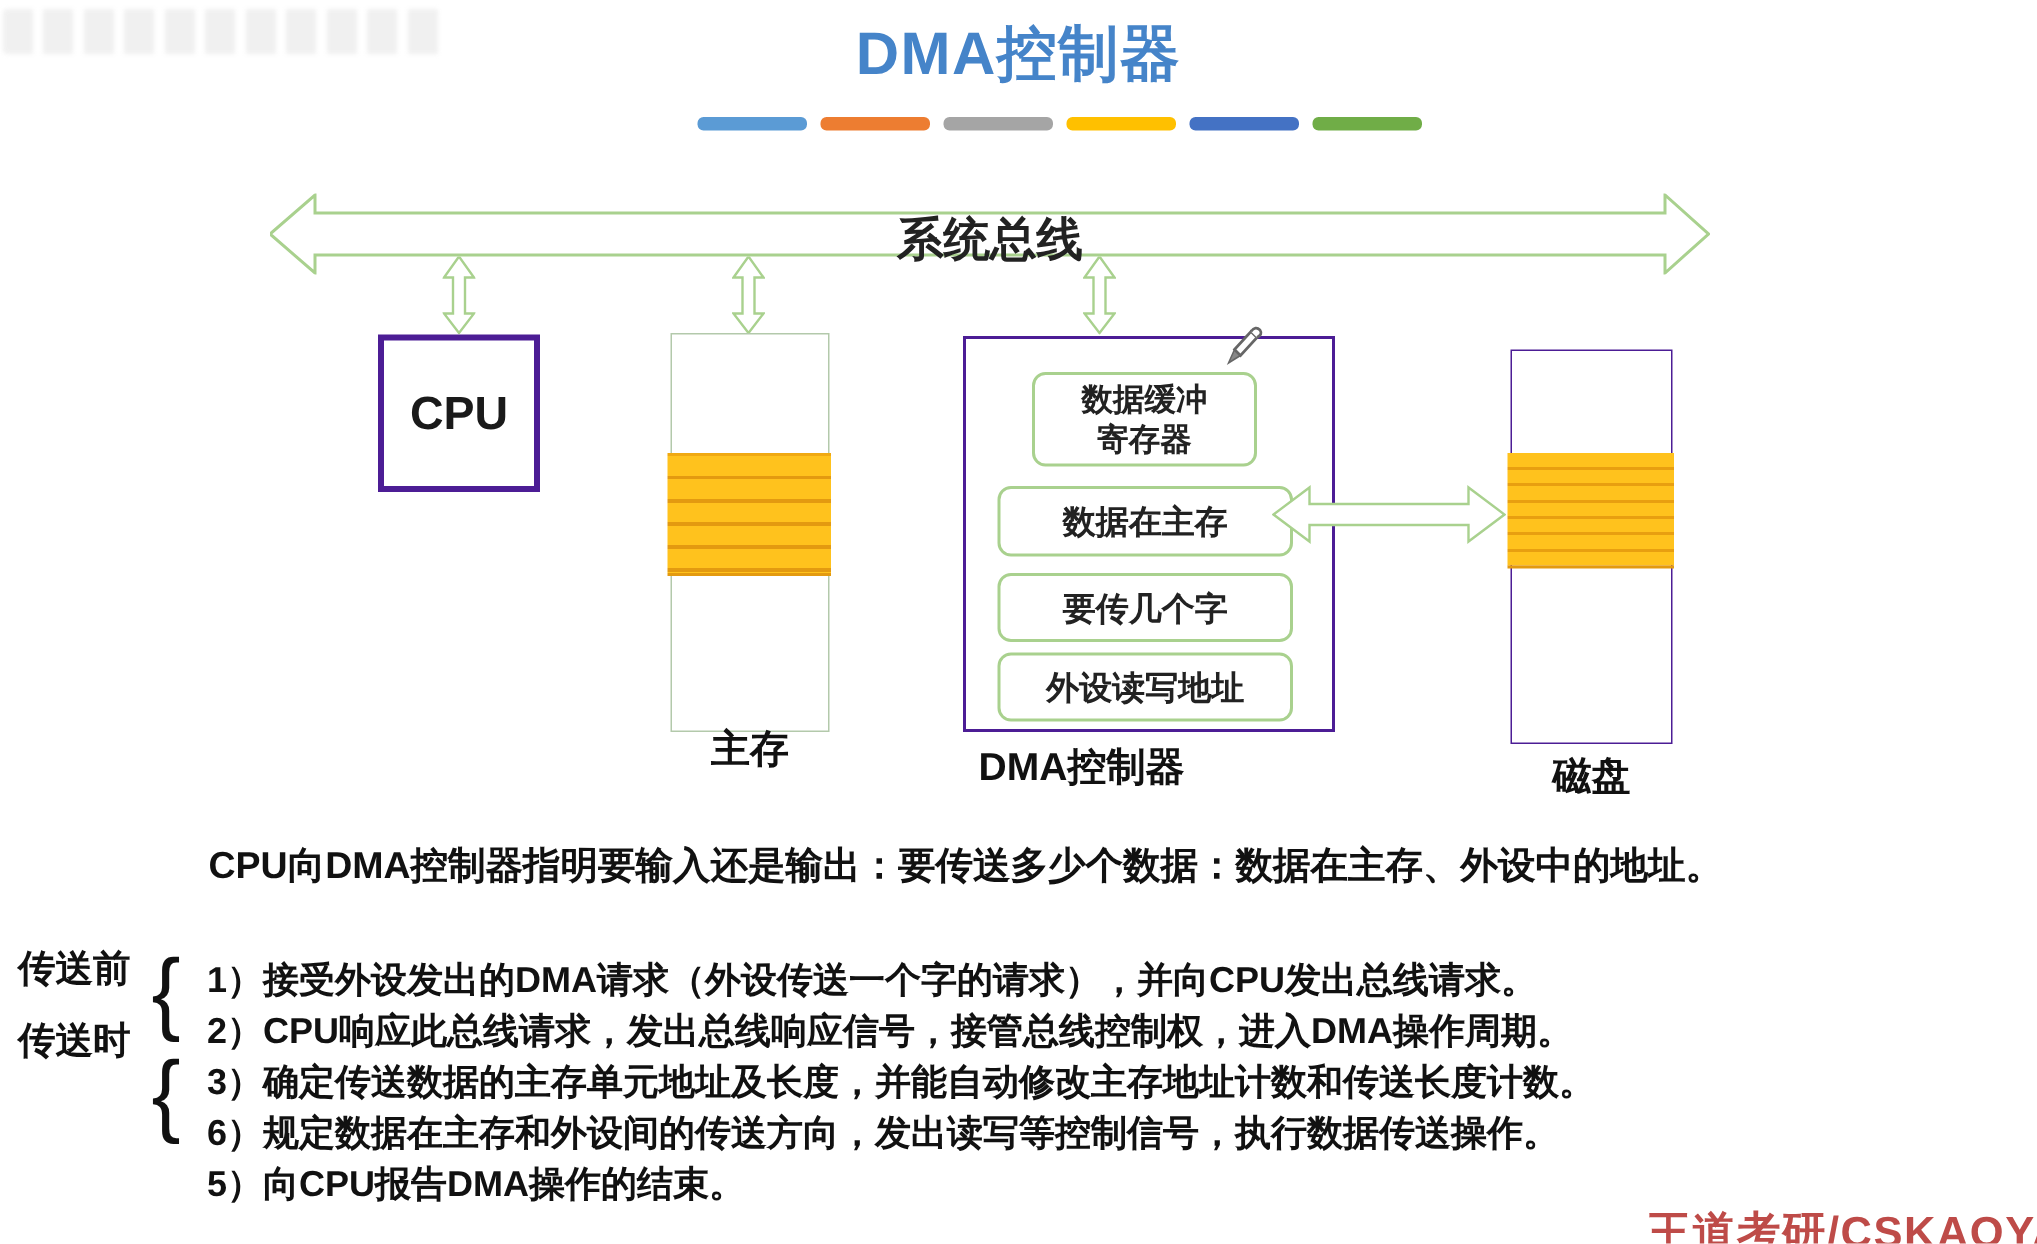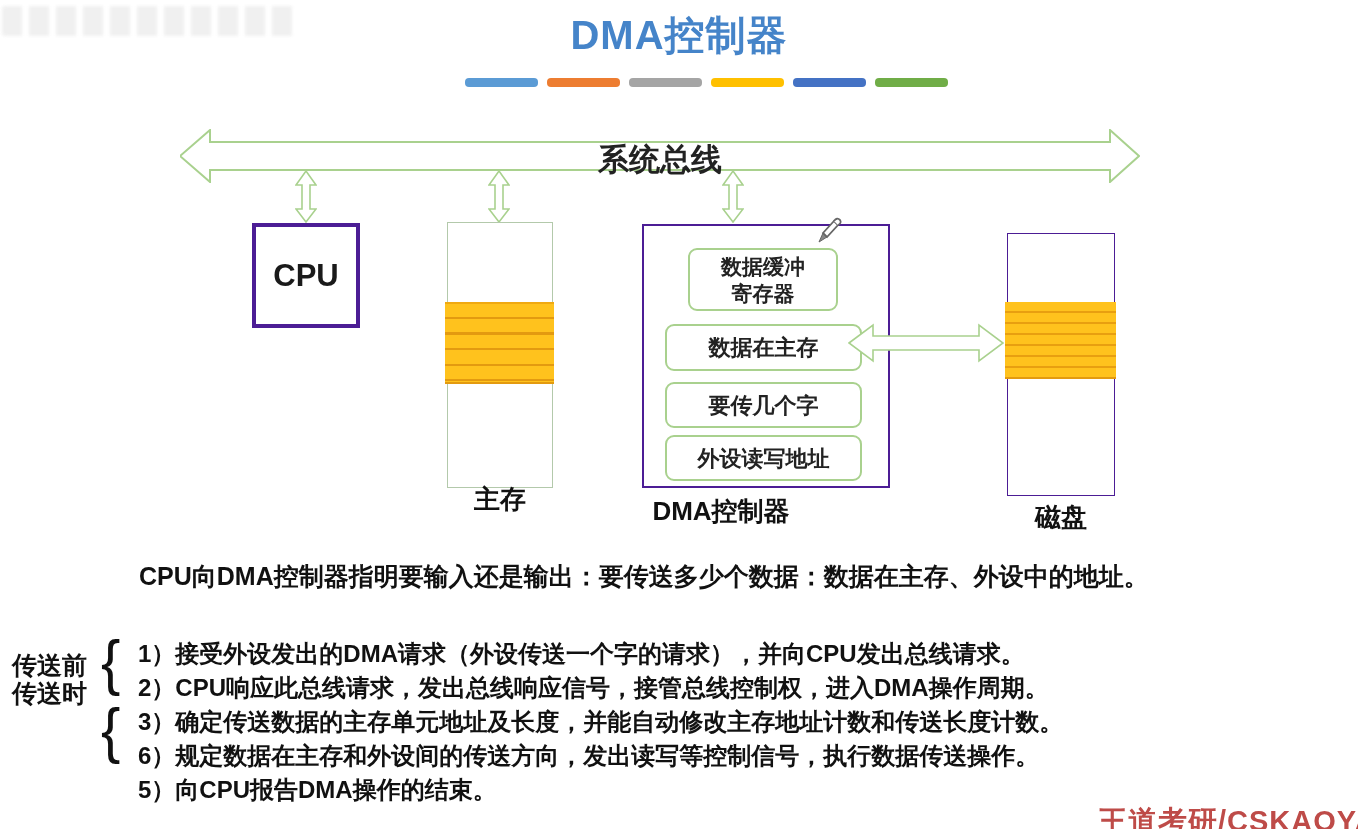--- a/index.html
+++ b/index.html
@@ -79,21 +79,21 @@
   
   .description{
     left:139px;top:560px;width:1210px;
     font-size:25px;font-weight:600;color:#111;white-space:nowrap;
   }
   .steps{
     left:138px;top:637px;width:1215px;
     font-size:24px;font-weight:600;color:#111;line-height:34px;white-space:nowrap;
   }
   .phase-label{font-size:25px;font-weight:700;color:#111;}
-  .p1{left:12px;top:649px;}
+  .p1{left:12px;top:629px;}
   .p2{left:12px;top:677px;}
   .brace{font-size:58px;font-weight:400;color:#111;transform:scaleY(1.05);line-height:58px;}
   .b1{left:101px;top:633px;}
   .b2{left:101px;top:701px;}
 
   .watermark{
     left:1098px;top:802px;font-size:29px;font-weight:700;
     color:#BE4B48;white-space:nowrap;letter-spacing:1px;
   }
 </style>

